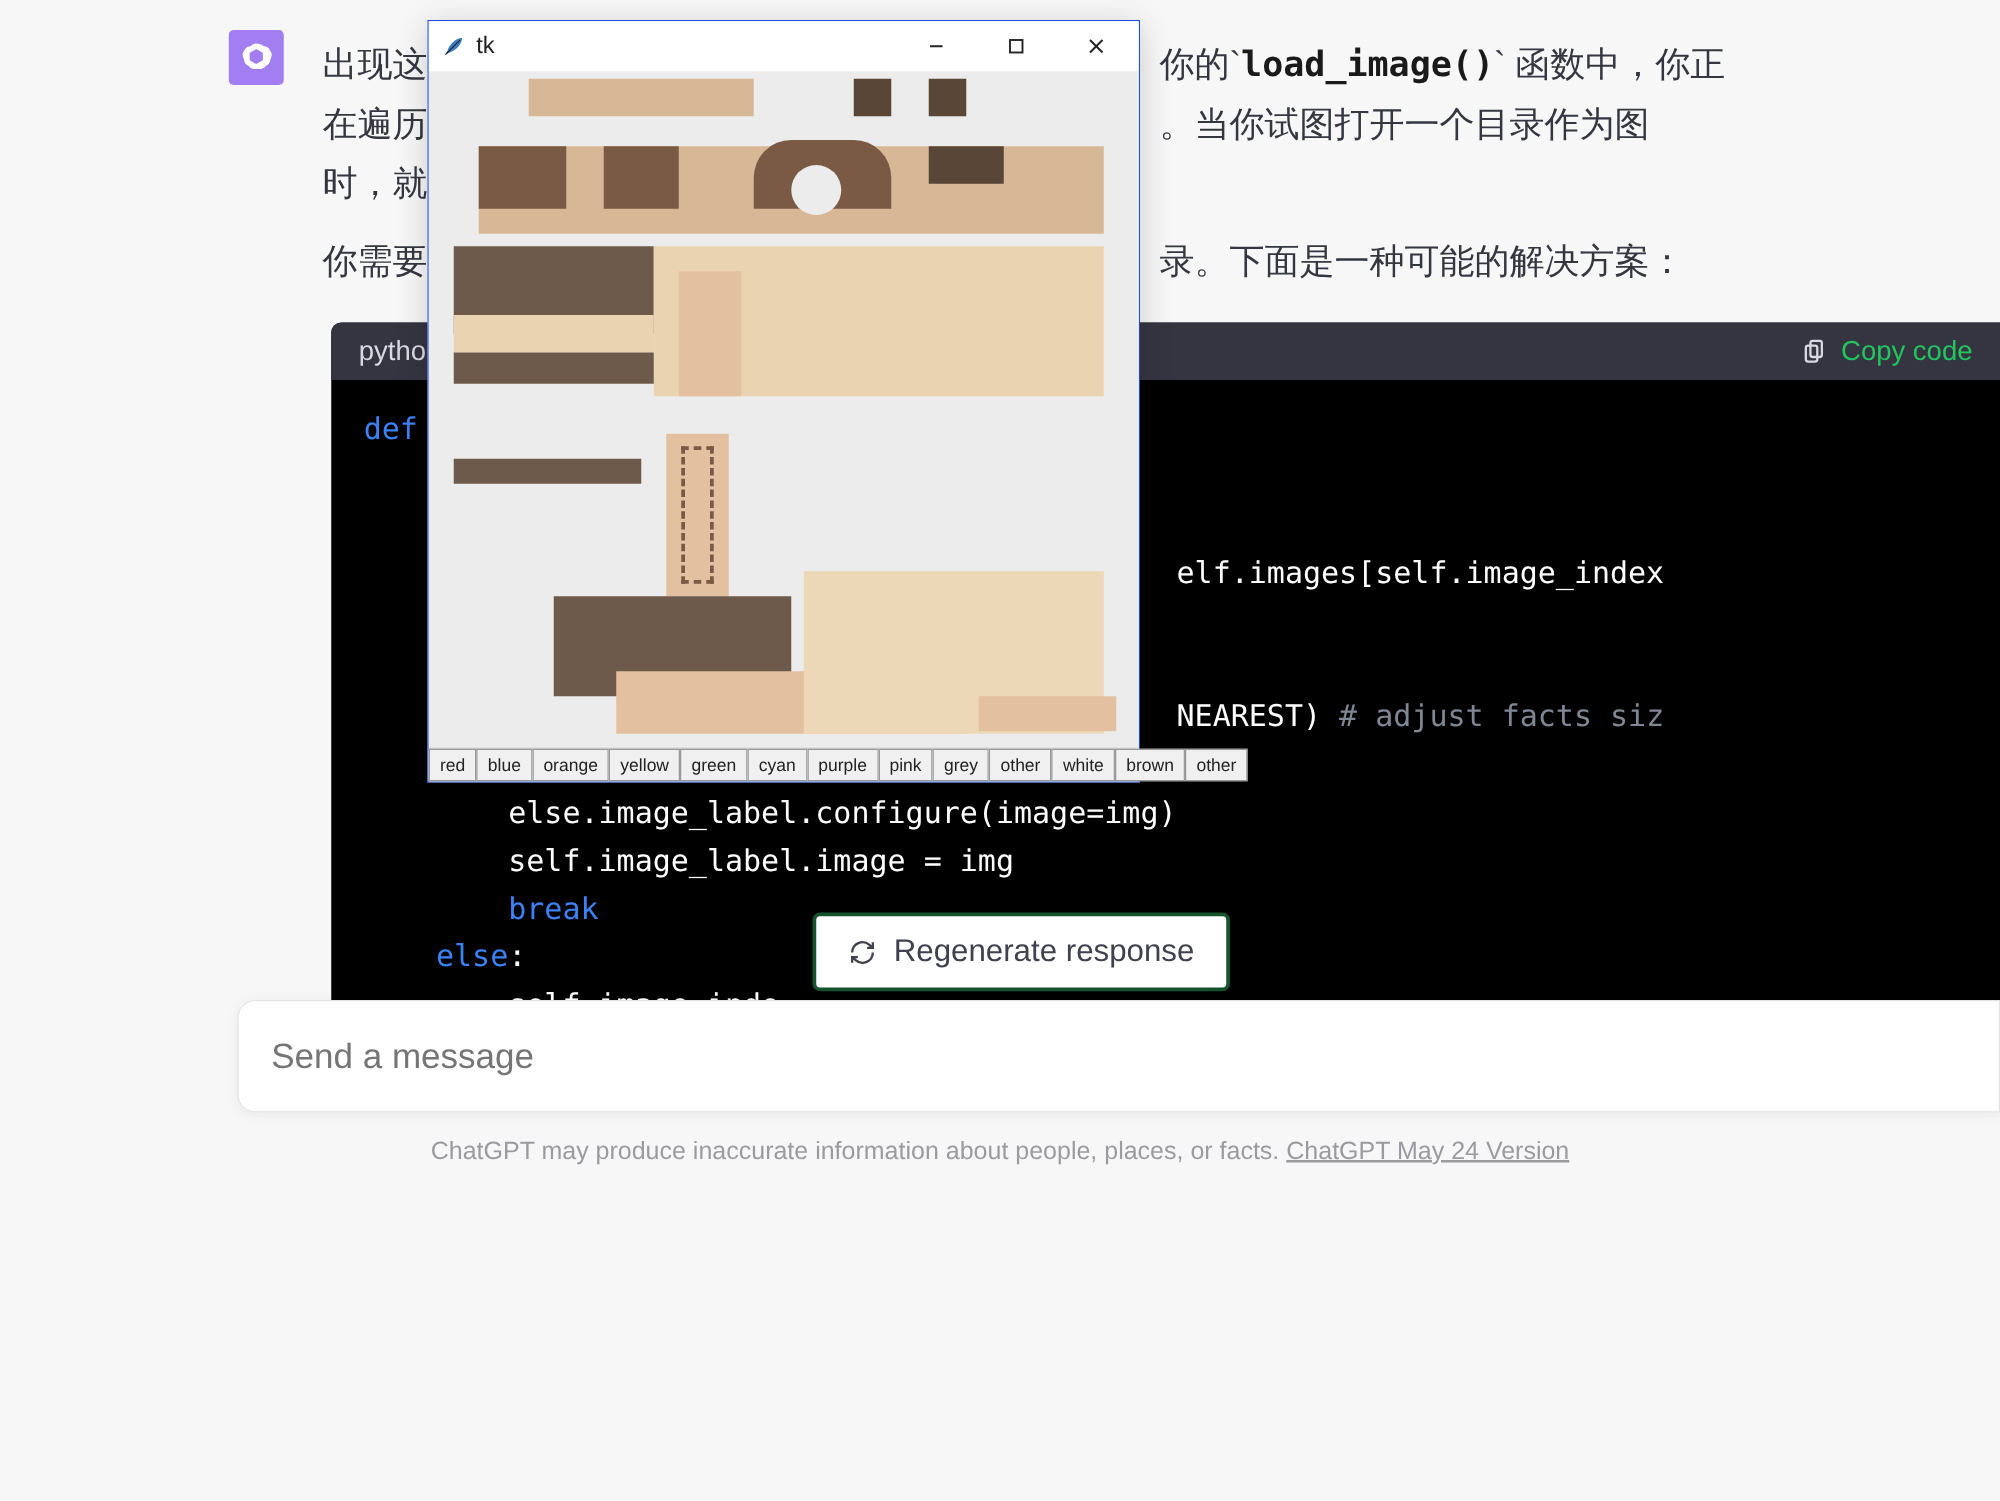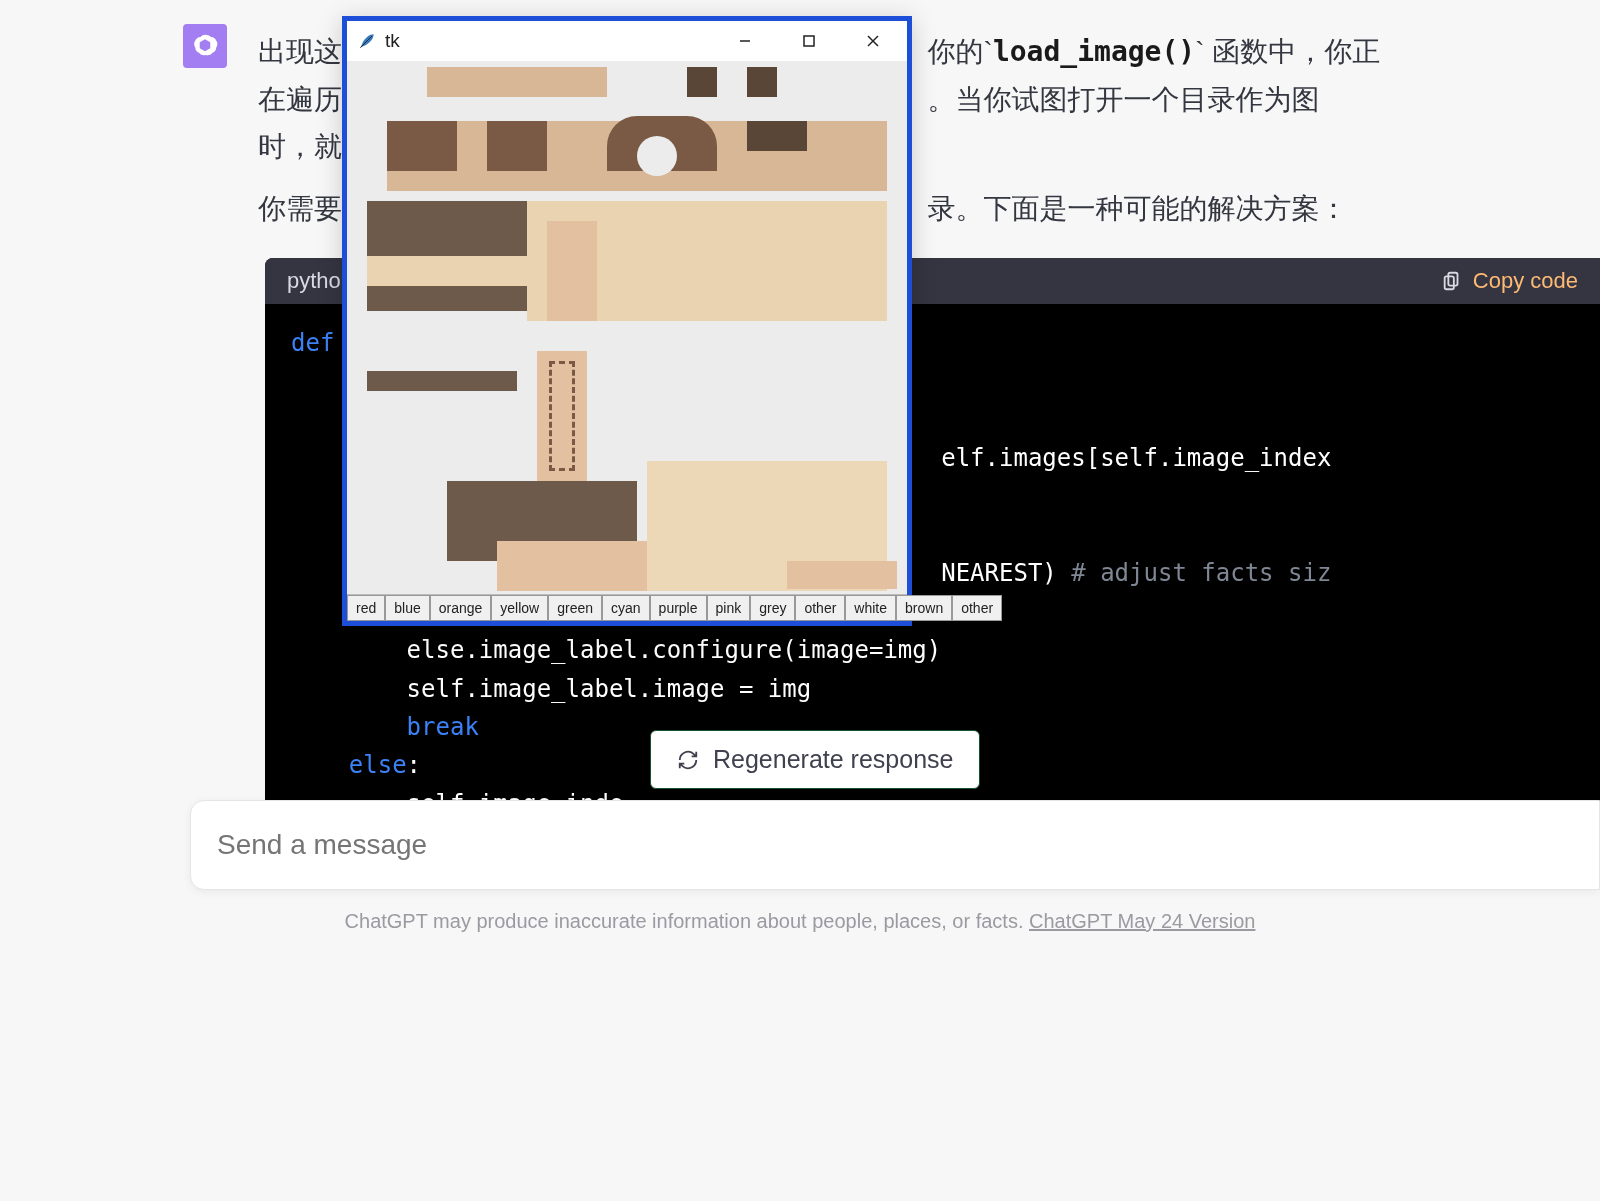--- a/index.html
+++ b/index.html
@@ -45,39 +45,39 @@
   }
   .code-header {
     background: #343541;
     color: #d9d9e3;
     display: flex;
     justify-content: space-between;
     align-items: center;
     padding: 10px 22px;
     font-size: 22px;
   }
-  .copy-btn { display: flex; align-items: center; gap: 10px; cursor: pointer; color:#fdba74;}
+  .copy-btn { display: flex; align-items: center; gap: 10px; cursor: pointer; color:#22c55e;}
   .copy-btn svg { width: 22px; height: 22px; stroke:#d9d9e3; fill:none; stroke-width:2;}
   .code-body {
     padding: 20px 26px;
     font-family: ui-monospace, Menlo, Consolas, monospace;
     font-size: 24px;
     line-height: 1.6;
     color: #fff;
     white-space: pre;
     min-height: 480px;
     overflow: hidden;
   }
   .kw { color: #3b82f6; }
   .cm { color: #7f8794; }
   .regenerate {
     position: absolute;
     left: 650px; top: 730px;
     background: #fff;
-    border: 1px solid #14532d;
+    border: 3px solid #14532d;
     border-radius: 6px;
     padding: 14px 26px;
     font-size: 25px;
     color: #40414f;
     display: flex; align-items: center; gap: 14px;
     cursor: pointer;
   }
   .regenerate svg { width:22px; height:22px; stroke:#40414f; fill:none; stroke-width:2;}
   .input-bar {
     position: absolute;
@@ -107,21 +107,21 @@
     color: #9a9aa0;
   }
   .footer a { color: #9a9aa0; text-decoration: underline; }
 
   
   .tk-window {
     position: absolute;
     left: 342px; top: 16px;
     width: 570px; height: 610px;
     background: #fff;
-    border: 5px solid #1d4ed8;
+    border: 1px solid #1d4ed8;
     box-shadow: 0 4px 24px rgba(0,0,0,0.18);
     display: flex;
     flex-direction: column;
     justify-content: flex-end;
   }
   .tk-titlebar {
     height: 40px;
     display: flex;
     align-items: center;
     padding: 0 6px 0 10px;

